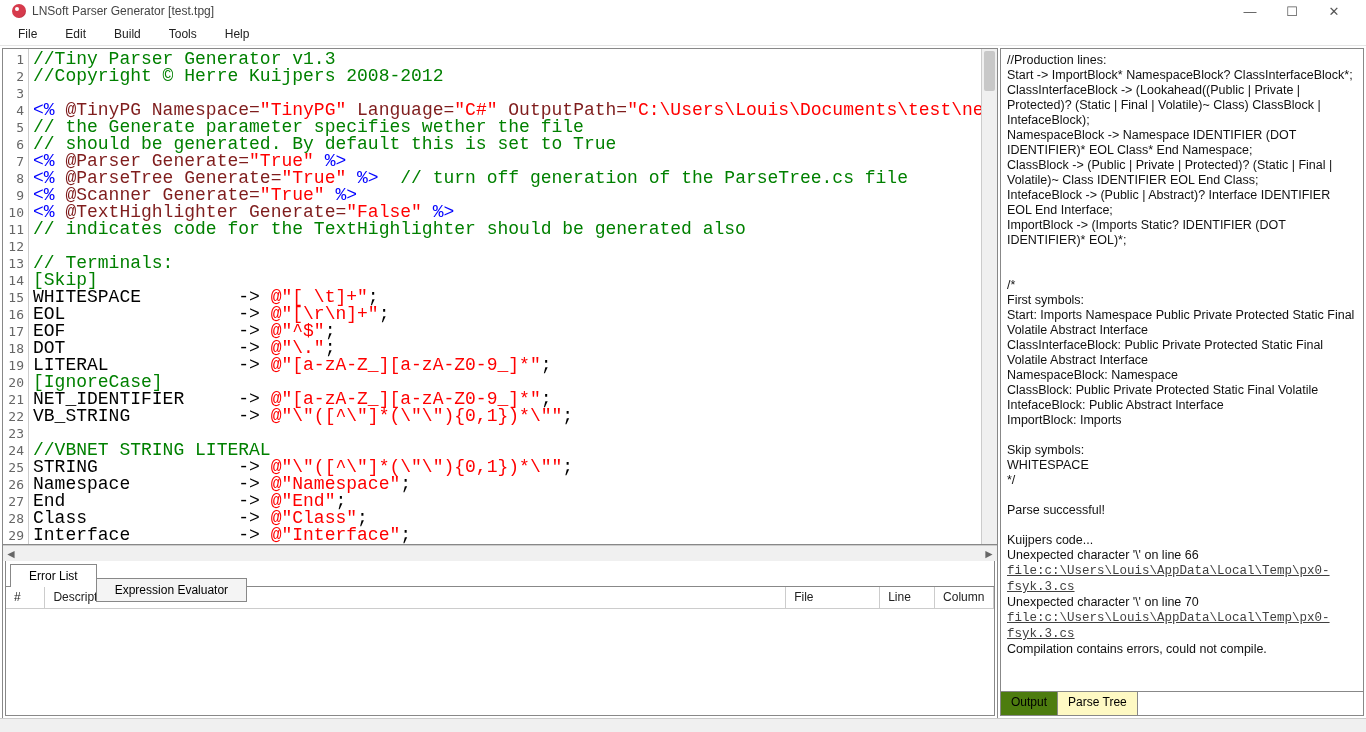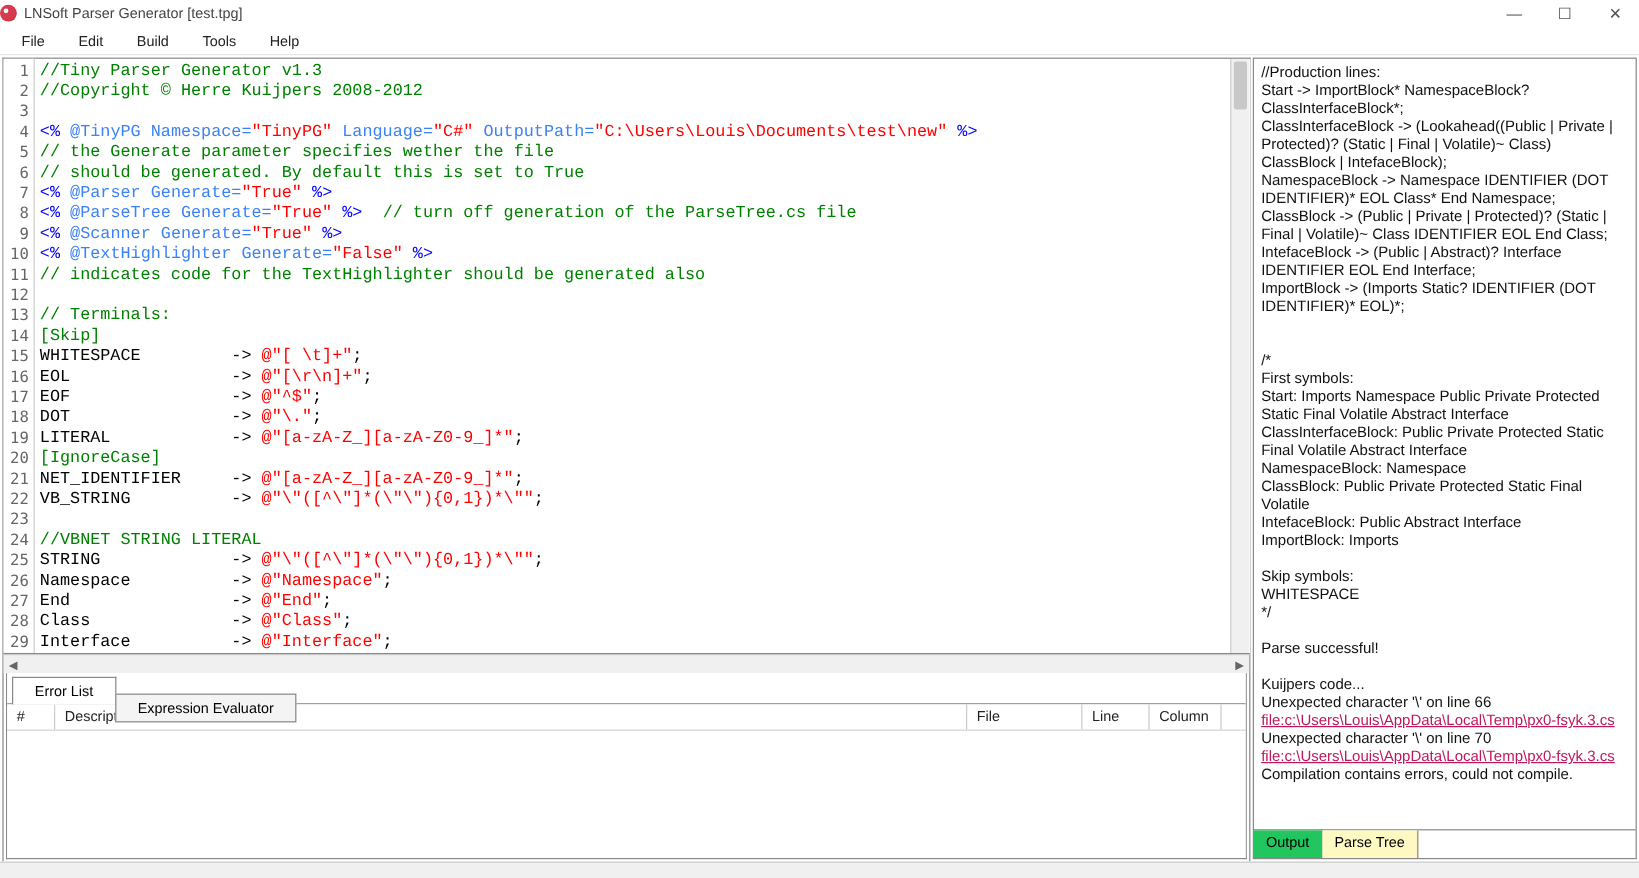--- a/index.html
+++ b/index.html
@@ -1,51 +1,51 @@
 <!DOCTYPE html>
 <html><head>
 <meta charset="utf-8">
 <style>
 * { margin: 0; padding: 0; box-sizing: border-box; }
 body { font-family: "Segoe UI", Tahoma, sans-serif; font-size: 12px; background: #fff; width: 1366px; height: 732px; overflow: hidden; display: flex; flex-direction: column; }
-.title-bar { height: 22px; background: #fff; display: flex; align-items: center; padding: 0 0; color: #444; }
+.title-bar { height: 22px; background: #fff; display: flex; align-items: center; padding: 0 12px; color: #444; }
 .title-bar .app-icon { width: 14px; height: 14px; border-radius: 50%; background: radial-gradient(circle at 40% 40%, #d63a4c 60%, #8a1c2c); margin-right: 6px; position: relative; }
 .title-bar .app-icon::after { content:""; position:absolute; width:4px;height:4px;border-radius:50%; background:#fff; left:3px; top:3px;}
 .title-bar .title-text { flex: 0 0 auto; }
 .title-bar .spacer { flex: 1; }
 .win-controls { display: flex; gap: 18px; padding-right: 8px; color:#555;}
 .win-controls span { width: 24px; text-align: center; font-size: 13px; cursor: default; }
 .menu-bar { height: 24px; display: flex; align-items: center; padding: 0 6px; gap: 4px; background: #fff; border-bottom: 1px solid #e5e5e5;}
 .menu-bar .menu-item { padding: 2px 12px; color: #222; }
 .content { flex: 1; display: flex; min-height: 0; }
 .left-col { flex: 1; display: flex; flex-direction: column; min-width: 0; border: 1px solid #888; margin: 2px 2px 0 2px; border-bottom: none;}
 .editor-wrap { flex: 1; display: flex; min-height: 0; border-bottom: 1px solid #888; position: relative;}
 .gutter { width: 26px; background: #fff; border-right: 1px solid #ccc; color: #666; font-family: Consolas, monospace; font-size: 13px; text-align: right; padding: 2px 4px 0 0; line-height: 17px; }
-.editor { flex: 1; overflow: auto; background: #fff; padding: 2px 4px; font-family: Consolas, "Courier New", monospace; font-size: 14px; line-height: 17px; white-space: pre; color: #000; position: relative;}
+.editor { flex: 1; overflow: auto; background: #fff; padding: 2px 4px; font-family: Consolas, "Courier New", monospace; font-size: 18px; line-height: 17px; white-space: pre; color: #000; position: relative;}
 .editor .cmt { color: #008000; }
 .editor .tag { color: #0000ff; }
-.editor .dir { color: #3b82f6; }
+.editor .dir { color: #7f1d1d; }
 .editor .str { color: #ff0000; }
 .editor .grn { color: #008000; }
 .editor .blk { color: #000; }
 .hscroll { height: 16px; background: #f0f0f0; border-top: 1px solid #ccc; display:flex; align-items:center; justify-content:space-between; padding:0 2px; color:#666;}
 .vscroll { position:absolute; right:0; top:0; bottom:0; width:16px; background:#f0f0f0; border-left:1px solid #ccc;}
 .vscroll .thumb{ position:absolute; left:2px; right:2px; top:2px; height:40px; background:#c8c8c8; border-radius:2px;}
 .bottom-panel { height: 155px; display: flex; flex-direction: column; border: 1px solid #888; border-top: none; margin: 0 2px 2px 2px;}
 .tabs-row { display: flex; align-items: flex-end; height: 26px; background: #fff; padding: 0 4px; border-bottom: 1px solid #888;}
 .tab { padding: 4px 18px; border: 1px solid #888; border-bottom: none; margin-right: -1px; background: #fff; position: relative; top: 1px;}
 .tab.inactive { background: #f4f4f4; top: 16px; border-bottom: 1px solid #888;}
 .err-head { display: flex; height: 22px; border-bottom: 1px solid #ccc; background: #fff;}
 .err-head .col { border-right: 1px solid #ccc; padding: 3px 8px; color: #222;}
 .err-body { flex: 1; background: #fff;}
-.right-col { width: 320px; display: flex; flex-direction: column; border: 1px solid #888; margin: 2px 2px 2px 0;}
+.right-col { width: 364px; display: flex; flex-direction: column; border: 1px solid #888; margin: 2px 2px 2px 0;}
 .output-area { flex: 1; overflow: auto; padding: 4px 6px; font-size: 12.5px; color: #111; line-height: 15px; font-family: "Segoe UI", Tahoma, sans-serif;}
-.output-area a { color: #be185d; text-decoration: underline; }
+.output-area a { color: #404040; text-decoration: underline; font-family: Liberation Mono, monospace; }
 .right-tabs { display: flex; border-top: 1px solid #888; height: 24px;}
-.right-tabs .rtab { padding: 3px 10px; border-right: 1px solid #888; background: #22c55e;}
+.right-tabs .rtab { padding: 3px 10px; border-right: 1px solid #888; background: #4d7c0f;}
 .right-tabs .rtab.inactive { background: #fef9c3;}
 .statusbar { height: 14px; background: #f0f0f0; border-top: 1px solid #ccc;}
 </style>
 </head>
 <body>
 
 <div class="title-bar">
   <span class="app-icon"></span>
   <span class="title-text">LNSoft Parser Generator [test.tpg]</span>
   <span class="spacer"></span>

